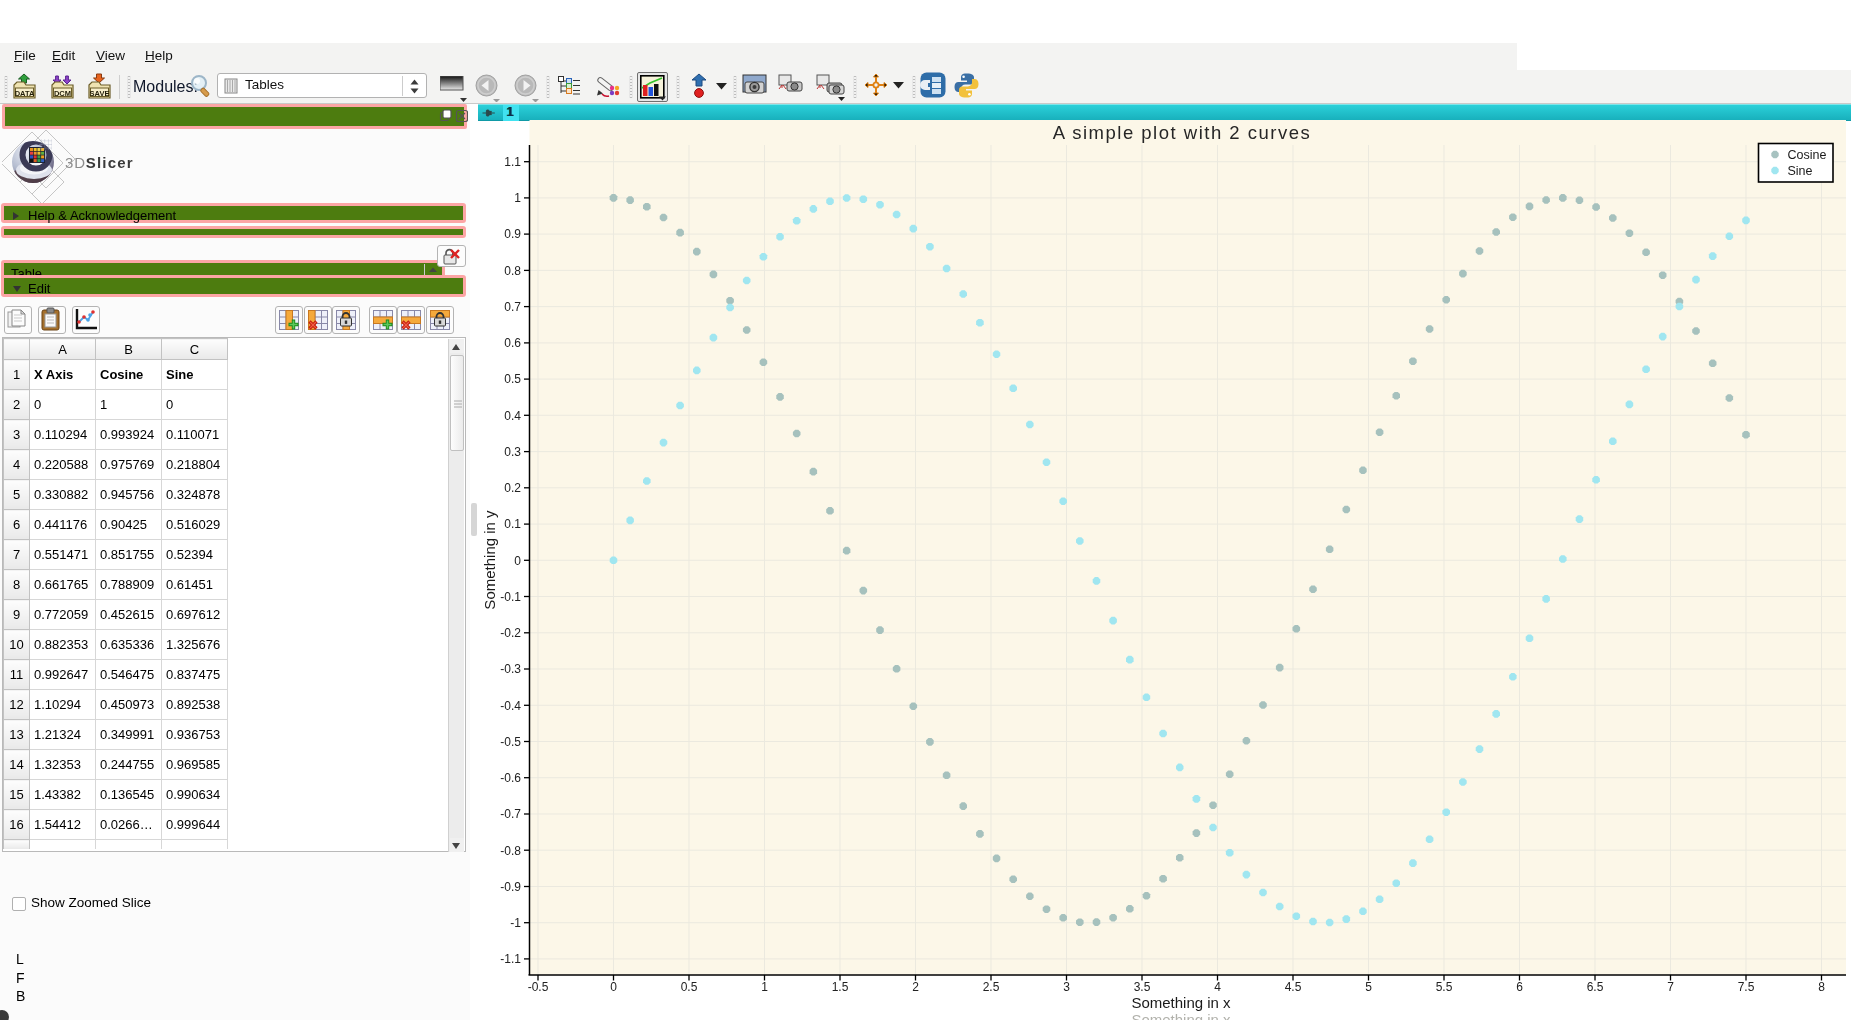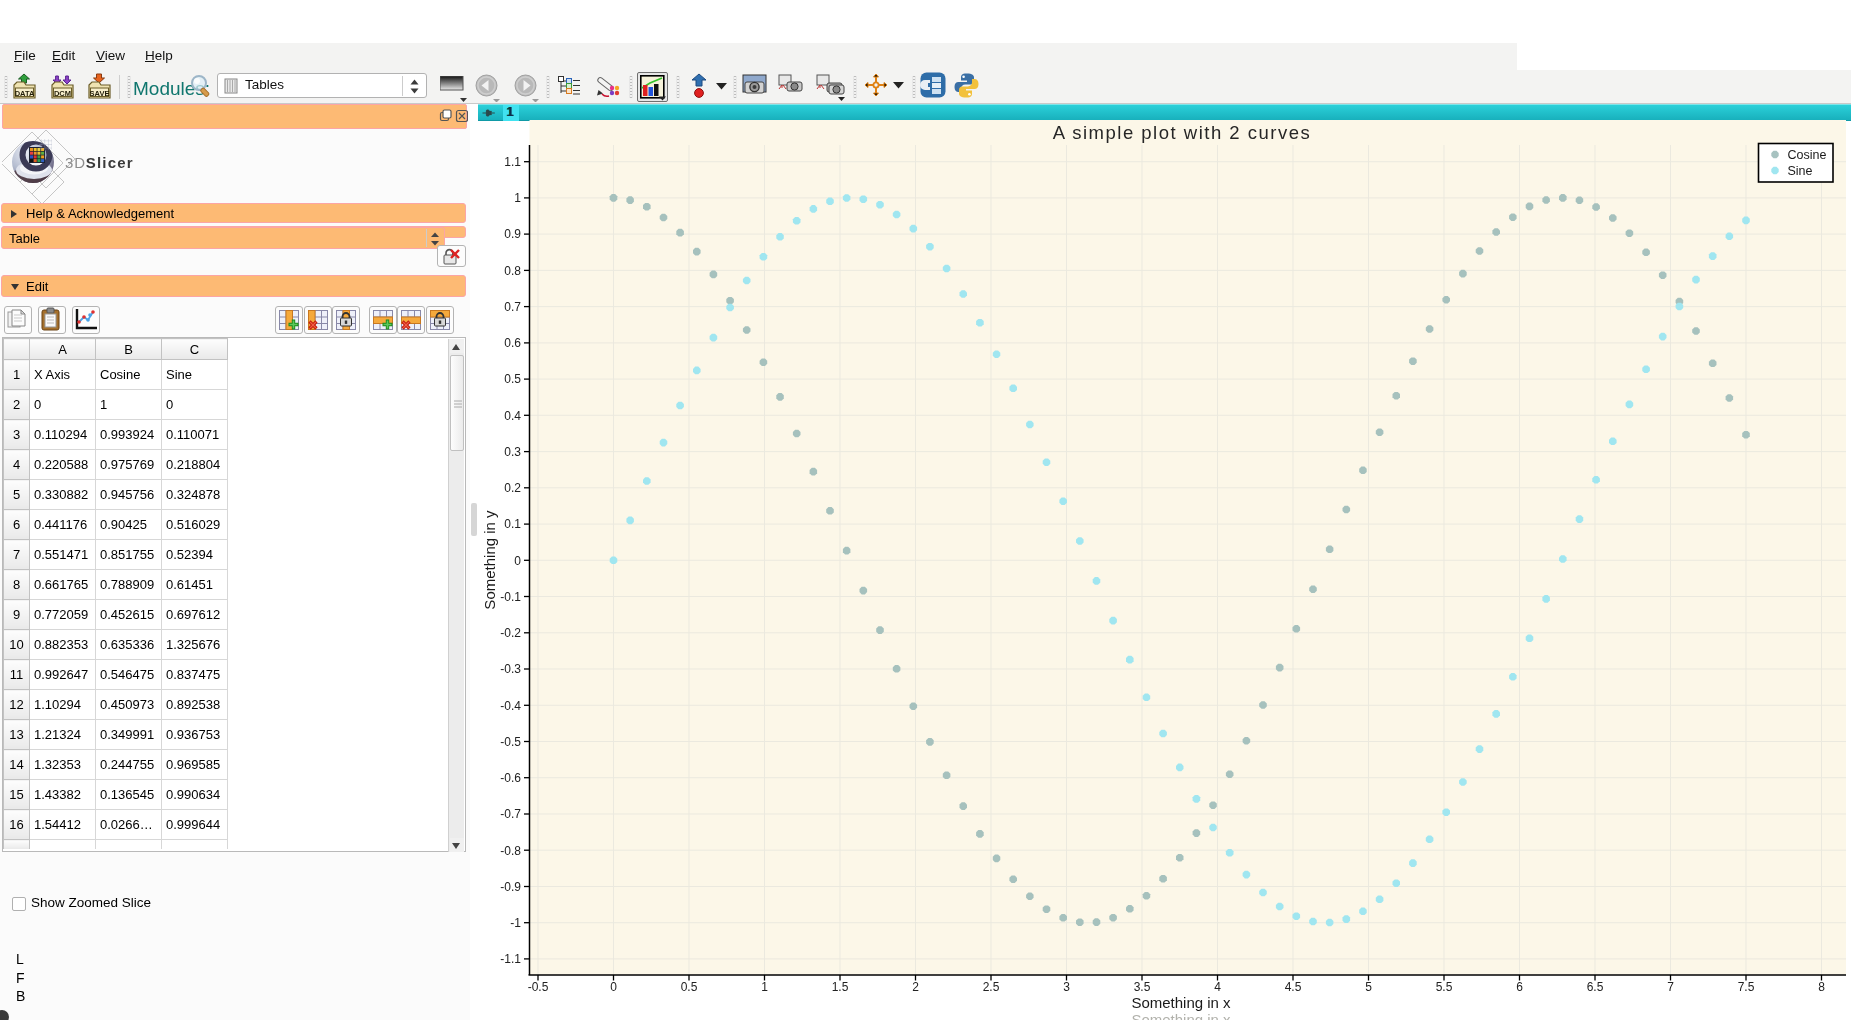--- a/index.html
+++ b/index.html
@@ -15,37 +15,37 @@
 
 #menubar{left:0;top:43px;width:1517px;height:27px;background:#f3f3f2}
 #menubar span{position:absolute;top:5px;font-size:13.5px;color:#111}
 #menubar u{text-decoration:underline}
 
 
 #toolbar{left:0;top:70px;width:1851px;height:34px;background:#f3f3f2;border-bottom:1px solid #c9c9c9}
 .tsep{position:absolute;top:75px;width:1px;height:24px;background:#cfcfcf}
 .thandle{position:absolute;top:76px;width:4px;height:22px;
  background:repeating-linear-gradient(#bdbdbd 0 1px,#f0f0f0 1px 3px);border-left:1px solid #e7e7e7;border-right:1px solid #e7e7e7}
-.tbtxt{position:absolute;font-size:19px;color:#0f766e}
+.tbtxt{position:absolute;font-size:16px;color:#0f172a}
 
 
 #panel{left:0;top:104px;width:470px;height:916px;background:#fbfbfb}
-.bar{position:absolute;left:1px;width:465px;background:#fdba74;border:1px solid #fca5a5;border-radius:3px}
+.bar{position:absolute;left:1px;width:465px;background:#4d7c0f;border:3px solid #fca5a5;border-radius:3px}
 .bar .tri{position:absolute;left:9px;top:6px;width:0;height:0}
 .bar .lbl{position:absolute;left:24px;top:2px;font-size:13px;color:#000}
 .btn{position:absolute;background:#fcfcfc;border:1px solid #b4b4b4;border-radius:3px}
 
 
 #dtable{position:absolute;left:2px;top:233px;width:464px;height:515px;border:1px solid #b9b9b9;background:#fff}
 #grid{border-collapse:collapse;table-layout:fixed;width:225px;font-size:13px}
 #grid th,#grid td{border:1px solid #d7d7d7;height:30px;padding:0 4px;font-weight:normal;
  white-space:nowrap;overflow:hidden;text-align:left;vertical-align:middle;background:#fff;color:#000}
 #grid thead th{height:21px;text-align:center;background:linear-gradient(#fdfdfd,#e9e9e9);border-color:#c2c2c2}
 #grid tbody th{width:24px;text-align:center;background:linear-gradient(#fdfdfd,#e9e9e9);border-color:#c2c2c2}
-#grid td.b{font-weight:normal}
+#grid td.b{font-weight:bold}
 #grid col.ca{width:66px}#grid col.cb{width:66px}#grid col.cc{width:66px}
 #grid tr.part th,#grid tr.part td{height:9px;border-bottom:none}
 
 
 #vscroll{position:absolute;right:1px;top:1px;width:16px;height:513px;background:#ececec;border-left:1px solid #d0d0d0}
 .sbtn{position:absolute;left:1px;width:14px;height:14px;background:#f0f0f0}
 #shandle{position:absolute;left:1px;top:16px;width:14px;height:96px;background:linear-gradient(90deg,#fdfdfd,#ebebeb);border:1px solid #c0c0c0;border-radius:2px}
 
 
 #cbx{position:absolute;left:12px;top:793px;width:14px;height:14px;border:1px solid #b0b0b0;background:#fff;border-radius:2px}
@@ -280,21 +280,21 @@
         </pattern>
 <rect x="37" y="13" width="13" height="11" fill="url(#grid4)" opacity="0.85"></rect>
 <text x="63" y="42" font-size="15" fill="#8e8e8e" font-family="Liberation Sans" letter-spacing="0.8">3D<tspan fill="#3a3a3a" font-weight="bold" letter-spacing="1.2">Slicer</tspan></text>
 </svg>
  <div class="bar" style="top:99px;height:20px">
   <div class="tri" style="border-left:6px solid #333;border-top:4.5px solid transparent;border-bottom:4.5px solid transparent"></div>
   <div class="lbl">Help &amp; Acknowledgement</div>
  </div>
  <div class="bar" style="top:122px;height:12px"></div>
 
- <div class="bar" style="top:123px;height:22px;width:444px">
+ <div class="bar" style="top:156px;height:22px;width:444px">
   <div style="position:absolute;left:7px;top:3px;font-size:13px">Table</div>
   <div style="position:absolute;right:17px;top:1px;width:1px;height:18px;background:#ccc"></div>
   <svg style="position:absolute;right:4px;top:4px" width="10" height="14">
    <polygon points="5,0.5 9,5 1,5" fill="#444"></polygon>
    <polygon points="5,13.5 9,9 1,9" fill="#444"></polygon>
   </svg>
  </div>
  <div class="btn" style="left:437px;top:140.5px;width:29px;height:22px">
   <svg width="27" height="20">
           <g transform="translate(5,2)">

